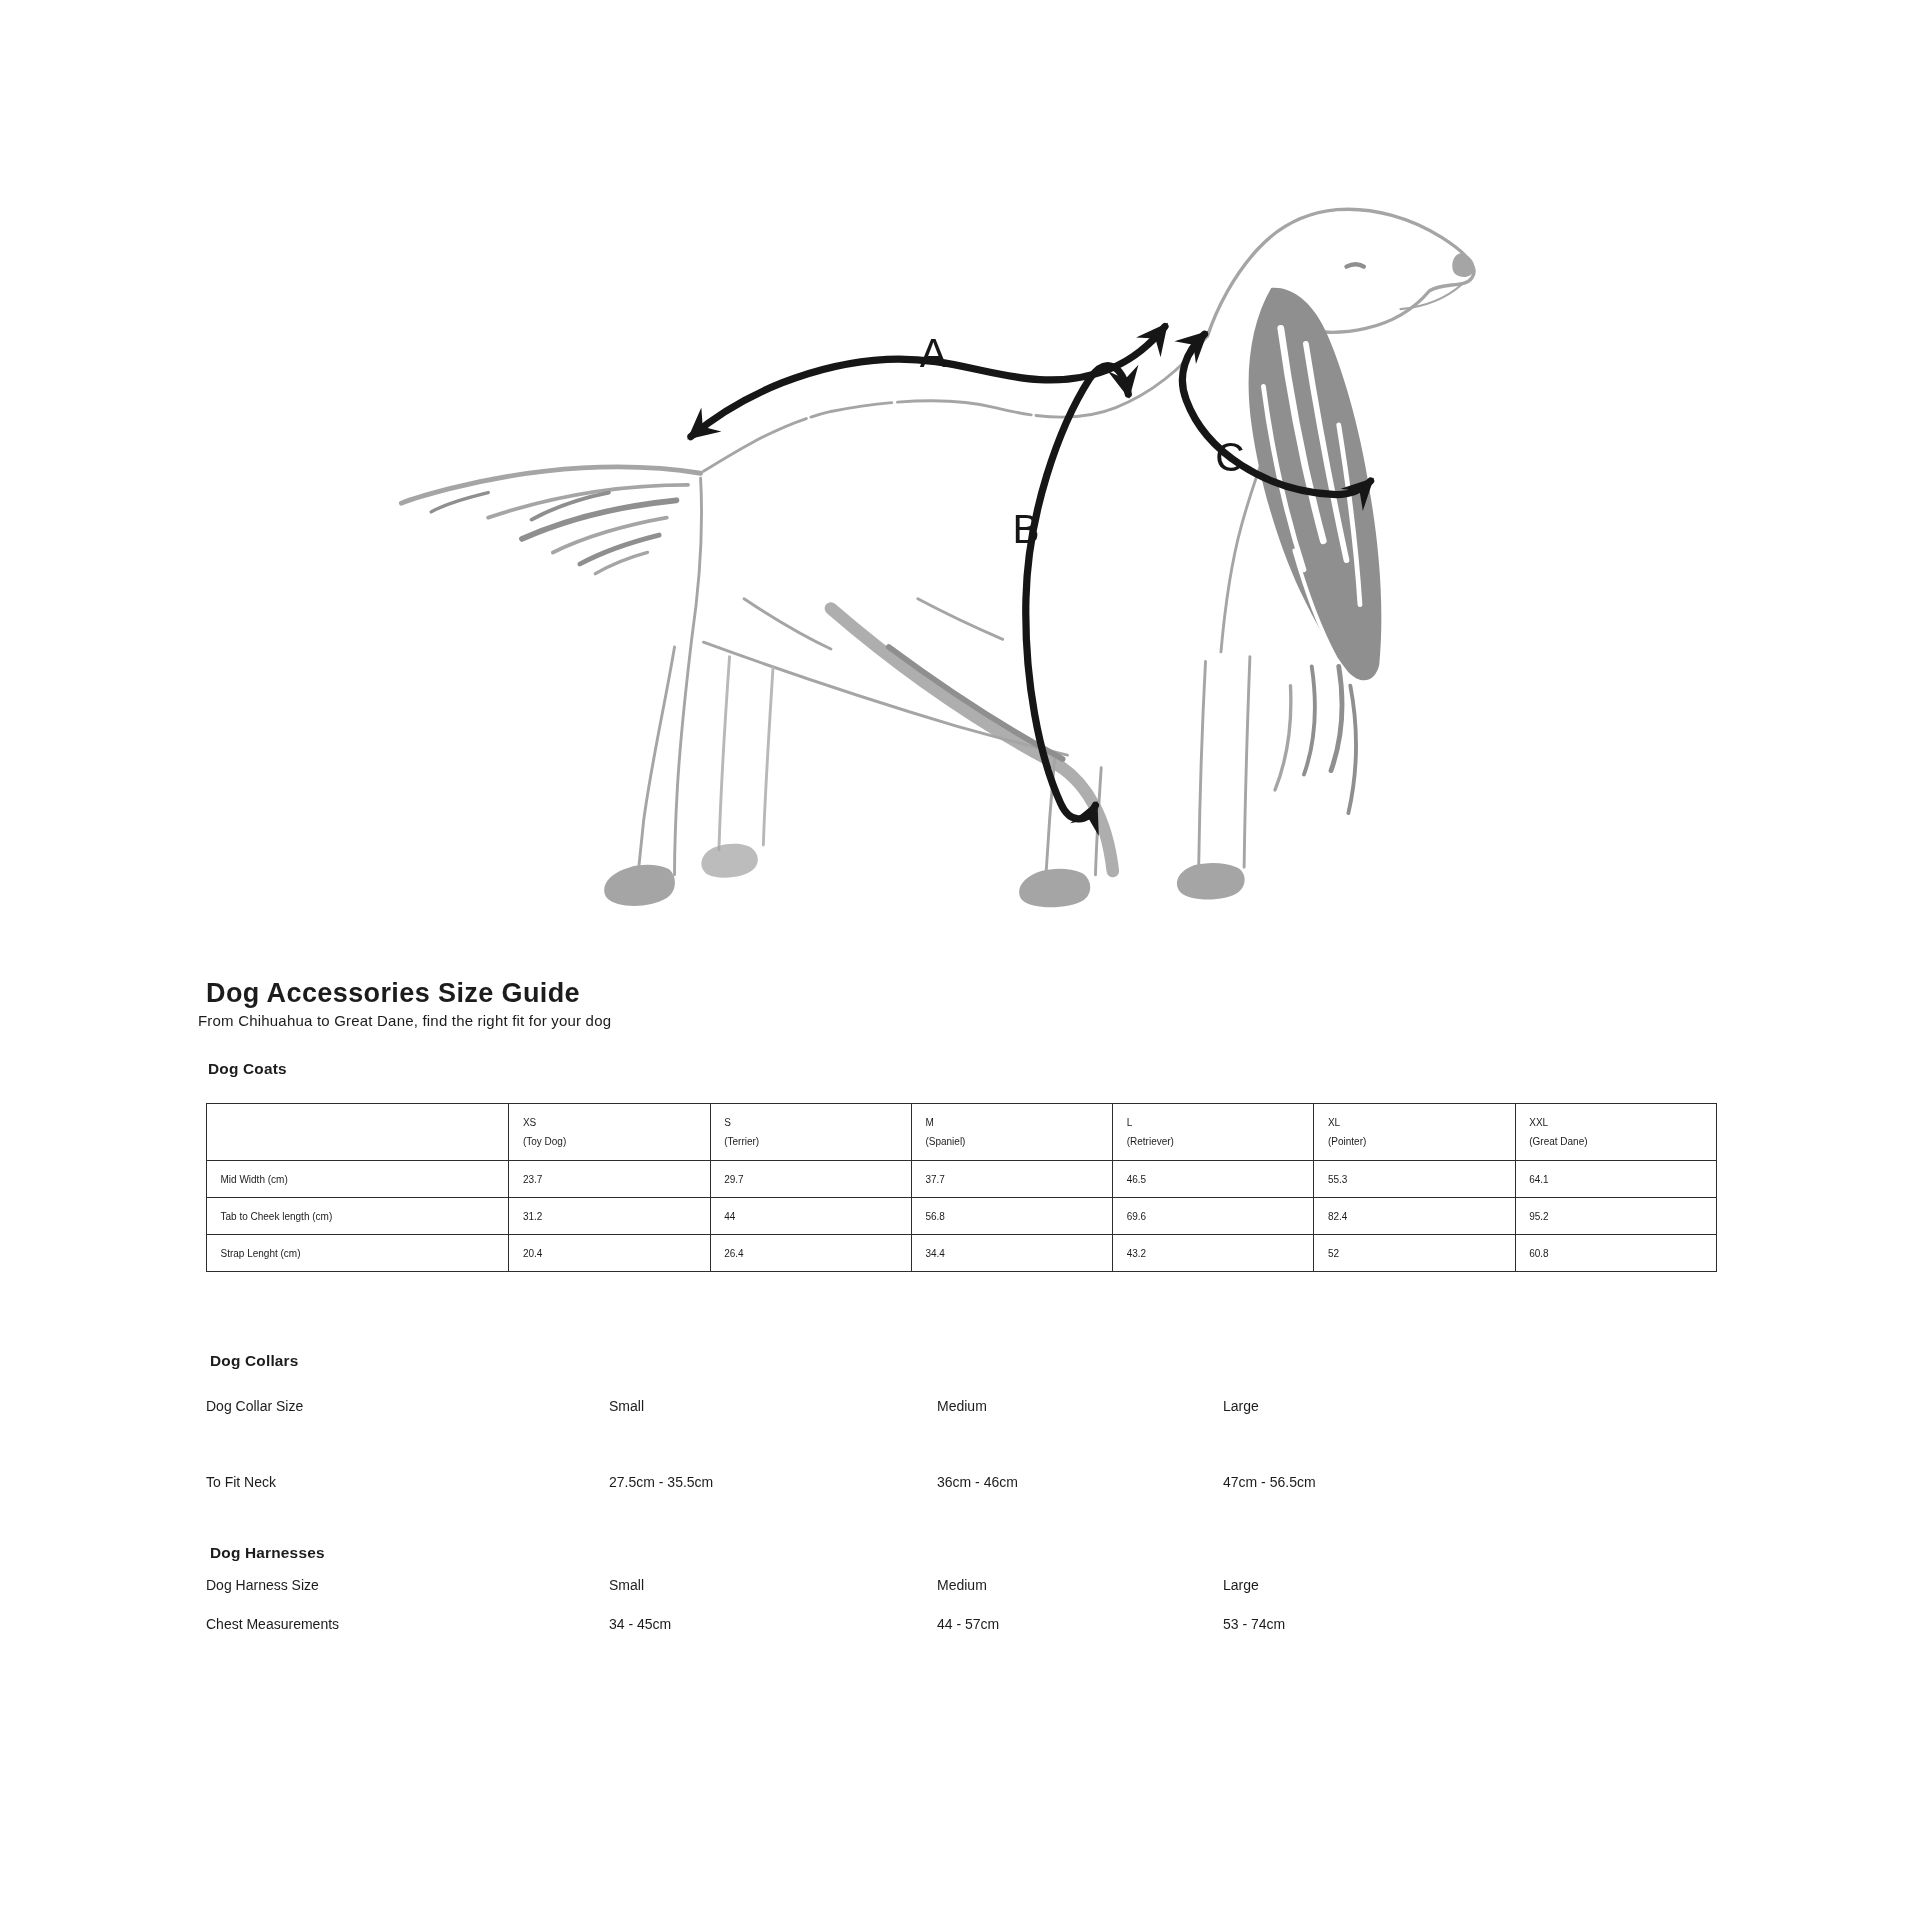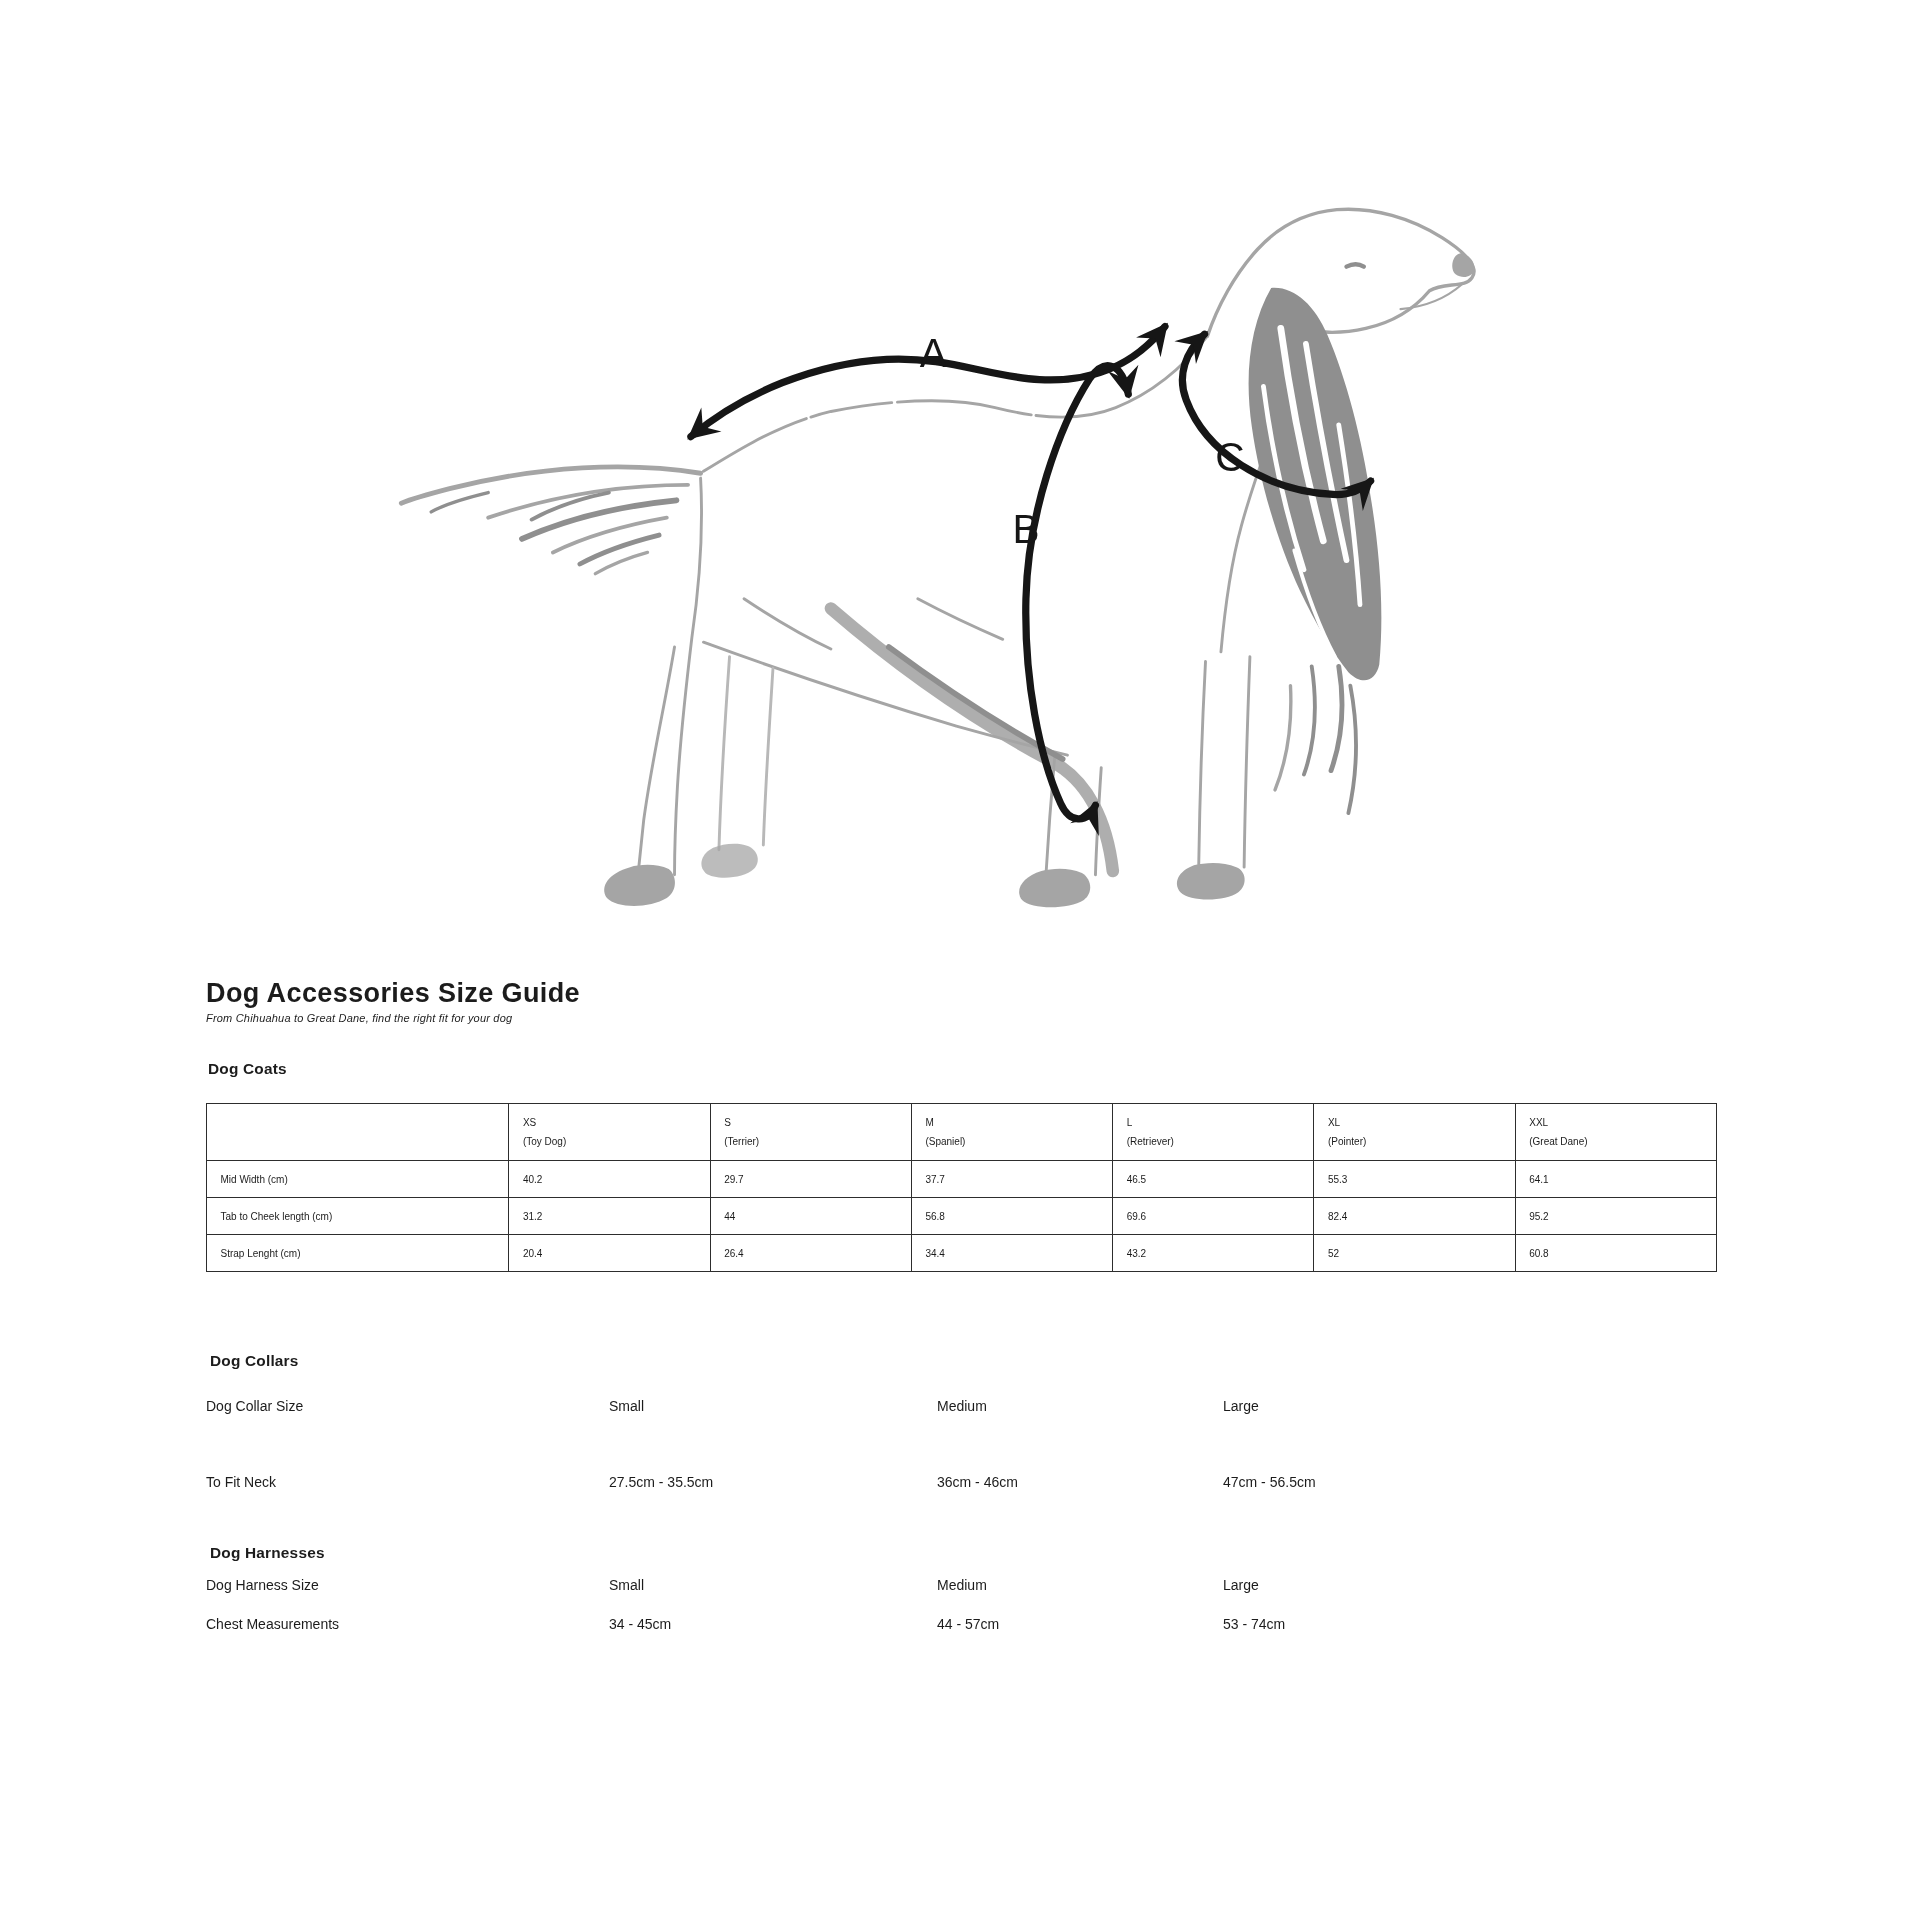--- a/index.html
+++ b/index.html
@@ -19,21 +19,21 @@
   .dog-art{position:absolute;left:290px;top:145px;width:1217px;height:782px;}
   .sk{stroke:var(--sketch);fill:none;stroke-linecap:round;}
   .skd{stroke:var(--sketch-dark);fill:none;stroke-linecap:round;}
   .skl{stroke:var(--sketch-light);fill:none;stroke-linecap:round;}
   .skfill{fill:var(--sketch);stroke:none;}
   .earfill{fill:var(--sketch-dark);stroke:none;}
   .whitestreak{stroke:#ffffff;fill:none;stroke-linecap:round;}
   .arrow{stroke:var(--arrow);stroke-width:7.5;fill:none;stroke-linecap:round;}
   .diagram-letter{font-family:"Liberation Sans",sans-serif;font-size:42px;fill:var(--arrow);}
   .page-title{position:absolute;left:206px;top:960px;font-size:27px;font-weight:bold;letter-spacing:0.4px;}
-  .page-subtitle{position:absolute;left:206px;top:1012px;font-size:11px;letter-spacing:0.2px;font-style:italic;}
+  .page-subtitle{position:absolute;left:198px;top:1012px;font-size:15px;letter-spacing:0.2px;}
   .section-heading{position:absolute;font-size:15.4px;font-weight:bold;letter-spacing:0.2px;}
   .coats-table{
     position:absolute;left:206px;top:1103px;width:1511px;
     border-collapse:collapse;table-layout:fixed;font-size:10px;
   }
   .coats-table th,.coats-table td{
     border:1.9px solid var(--border);text-align:left;padding:0 5.8px 0 13.5px;
     font-weight:normal;vertical-align:middle;color:var(--text);
   }
   .coats-table thead th{height:56px;line-height:19.3px;}
@@ -168,21 +168,21 @@
           </th>
         <th>
             <div>XXL</div>
             <div>(Great Dane)</div>
           </th>
       </tr>
     </thead>
     <tbody>
       <tr>
         <td>Mid Width (cm)</td>
-        <td>40.2</td>
+        <td>23.7</td>
         <td>29.7</td>
         <td>37.7</td>
         <td>46.5</td>
         <td>55.3</td>
         <td>64.1</td>
       </tr>
       <tr>
         <td>Tab to Cheek length (cm)</td>
         <td>31.2</td>
         <td>44</td>

